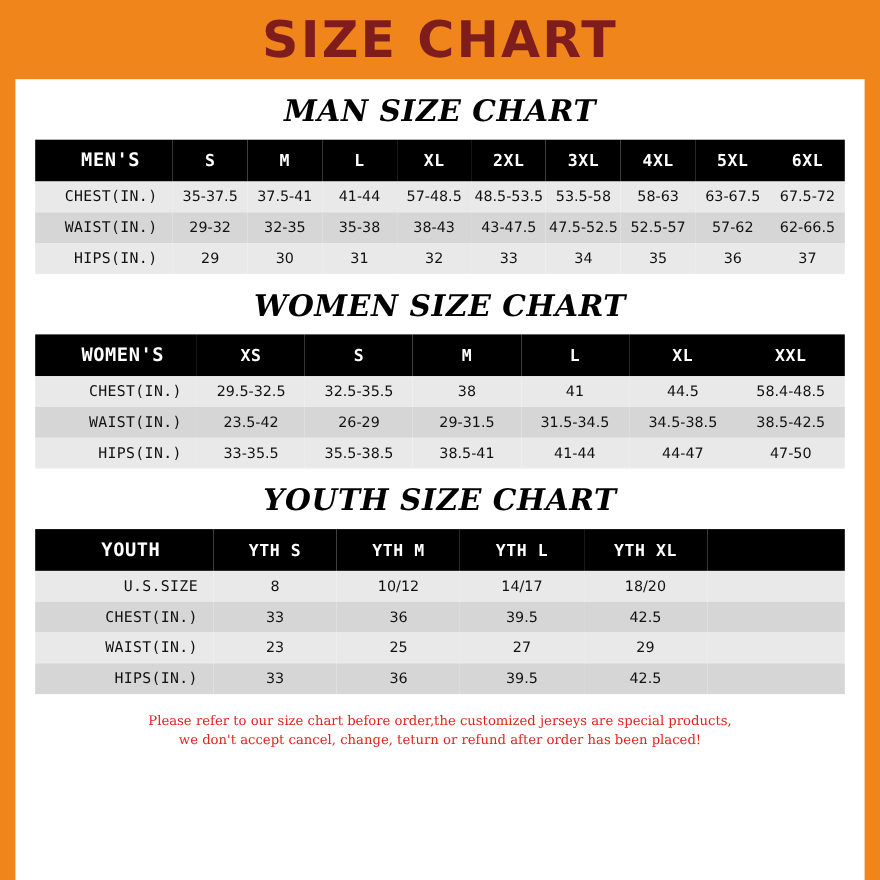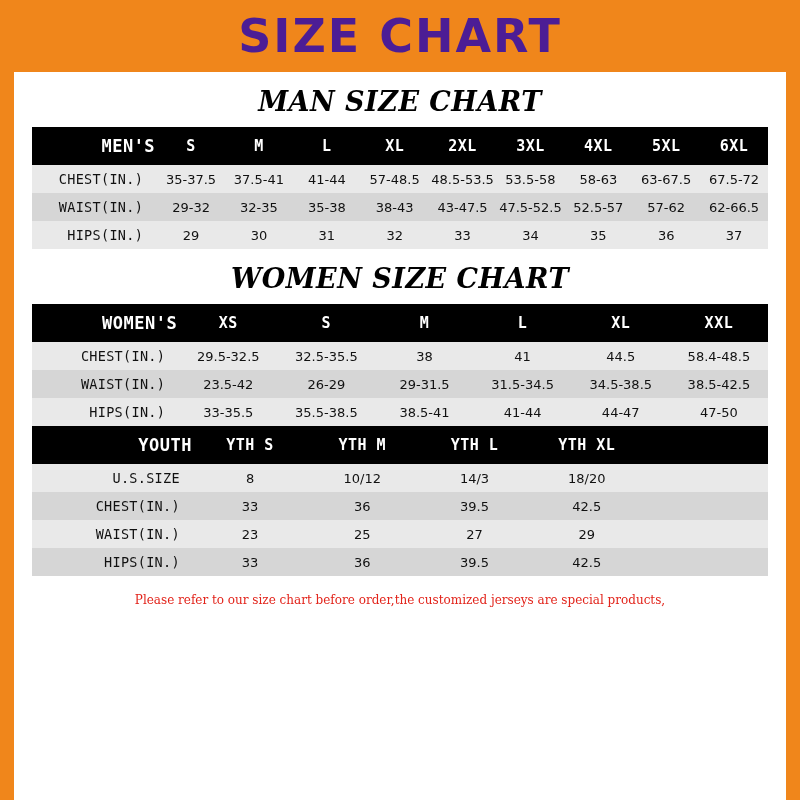--- a/index.html
+++ b/index.html
@@ -28,21 +28,21 @@
     display: flex;
     align-items: center;
     justify-content: center;
     margin: 0 -14px;
   }
   .banner-title {
     font-family: "DejaVu Sans", sans-serif;
     font-weight: bold;
     font-size: 46px;
     letter-spacing: 2px;
-    color: #4c1d95;
+    color: #7f1d1d;
     line-height: 1;
   }
   .content {
     padding: 0 18px;
   }
   .section-title {
     text-align: center;
     font-family: "DejaVu Serif", serif;
     font-weight: bold;
     font-size: 27px;
@@ -60,21 +60,21 @@
     background: #000000;
     color: #ffffff;
     font-family: "DejaVu Sans Mono", monospace;
     font-weight: bold;
     font-size: 15px;
     padding: 9px 2px;
     text-align: center;
     letter-spacing: 0.5px;
   }
   table.size-table thead th.first-col {
-    text-align: right;
+    text-align: center;
     padding-left: 14px;
     font-size: 17px;
   }
   table.size-table tbody td {
     font-family: "DejaVu Sans", sans-serif;
     font-size: 13px;
     color: #111111;
     text-align: center;
     padding: 6px 2px;
   }
@@ -234,20 +234,21 @@
             <td>38.5-41</td>
             <td>41-44</td>
             <td>44-47</td>
             <td>47-50</td>
           </tr>
         </tbody>
       </table>
     </div>
 
     <div class="section">
+      <div class="section-title">YOUTH SIZE CHART</div>
       <table class="size-table youth-table">
         <colgroup>
           <col class="c0">
             <col>
             <col>
             <col>
             <col>
             <col class="pad">
         </colgroup>
         <thead>
@@ -258,21 +259,21 @@
             <th>YTH L</th>
             <th>YTH XL</th>
             <th></th>
           </tr>
         </thead>
         <tbody>
           <tr class="odd">
             <td class="first-col">U.S.SIZE</td>
             <td>8</td>
             <td>10/12</td>
-            <td>14/3</td>
+            <td>14/17</td>
             <td>18/20</td>
             <td></td>
           </tr>
           <tr class="even">
             <td class="first-col">CHEST(IN.)</td>
             <td>33</td>
             <td>36</td>
             <td>39.5</td>
             <td>42.5</td>
             <td></td>
@@ -292,16 +293,17 @@
             <td>39.5</td>
             <td>42.5</td>
             <td></td>
           </tr>
         </tbody>
       </table>
     </div>
 
     <div class="footer-note">
       <div>Please refer to our size chart before order,the customized jerseys are special products,</div>
+      <div>we don't accept cancel, change, teturn or refund after order has been placed!</div>
     </div>
 
   </div>
 </div>
 
 </body></html>

